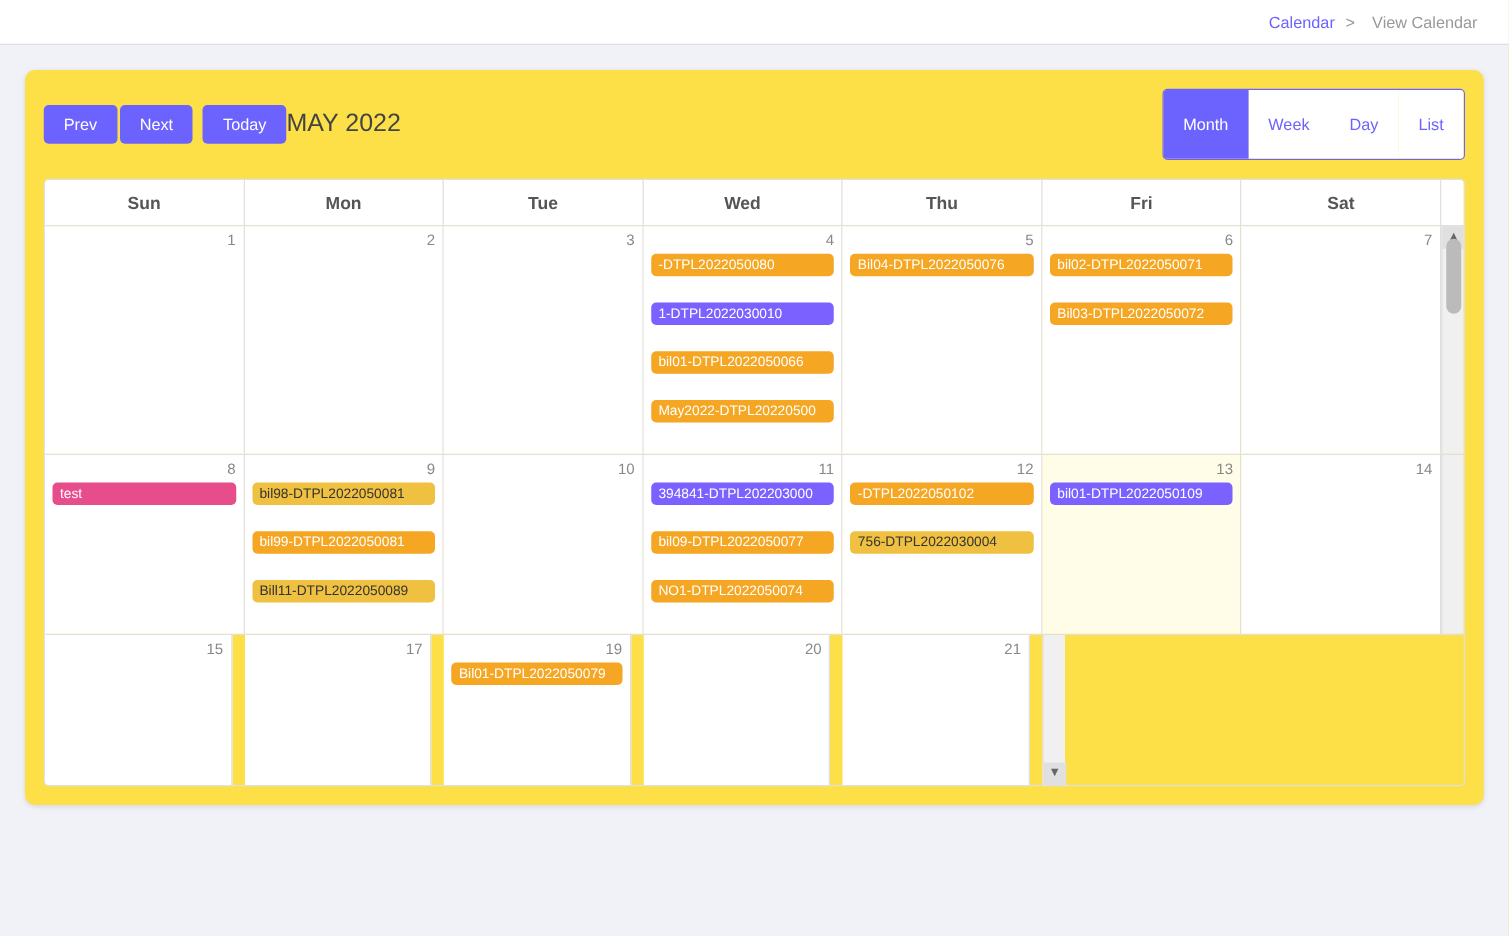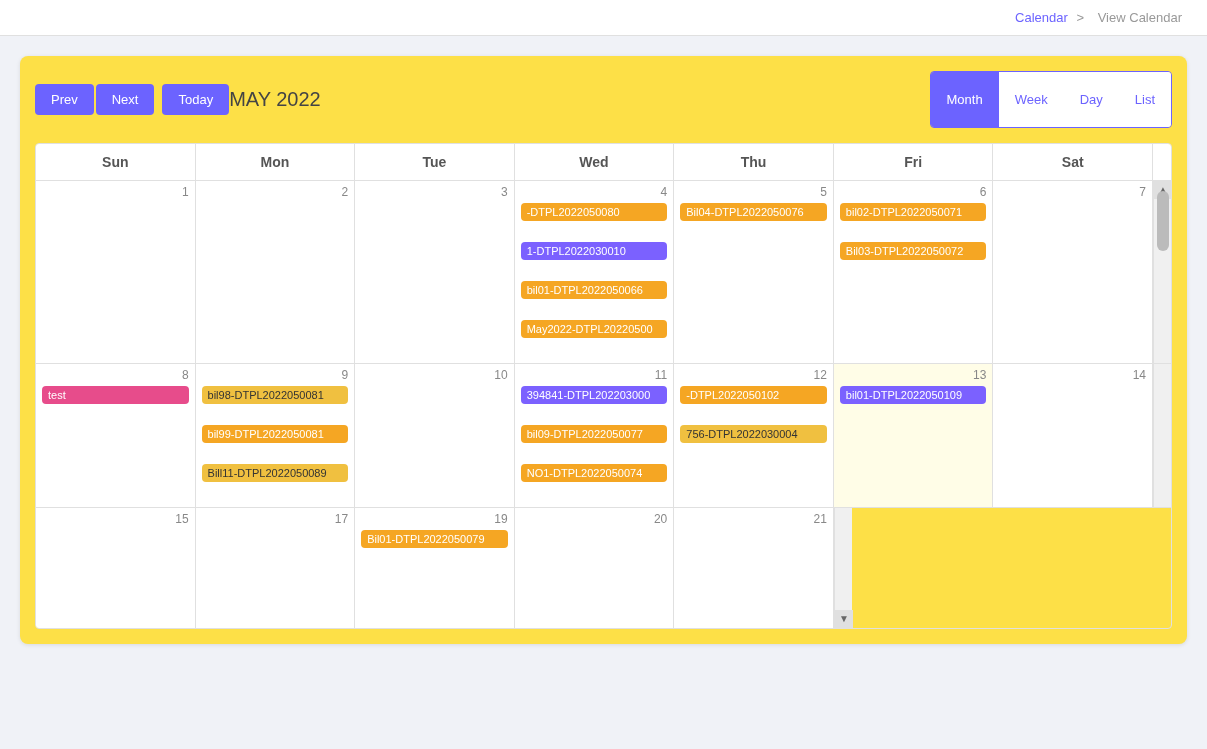--- a/index.html
+++ b/index.html
@@ -107,21 +107,21 @@
     .weeks-container {
       display: flex;
       flex-direction: column;
     }
     .week-row {
       display: grid;
       grid-template-columns: repeat(7, 1fr) 18px;
       border-bottom: 1px solid #e0e0e0;
       min-height: 120px;
     }
-    .week-row:last-child { border-bottom: none; }
+    .week-row:last-child { border-bottom: none; gap: 10px; }
     .day-cell {
       border-right: 1px solid #e0e0e0;
       padding: 4px 6px;
       vertical-align: top;
       background: #fff;
       min-height: 120px;
     }
     .day-cell.today { background: #fffde7; }
     .day-number {
       font-size: 12px;

